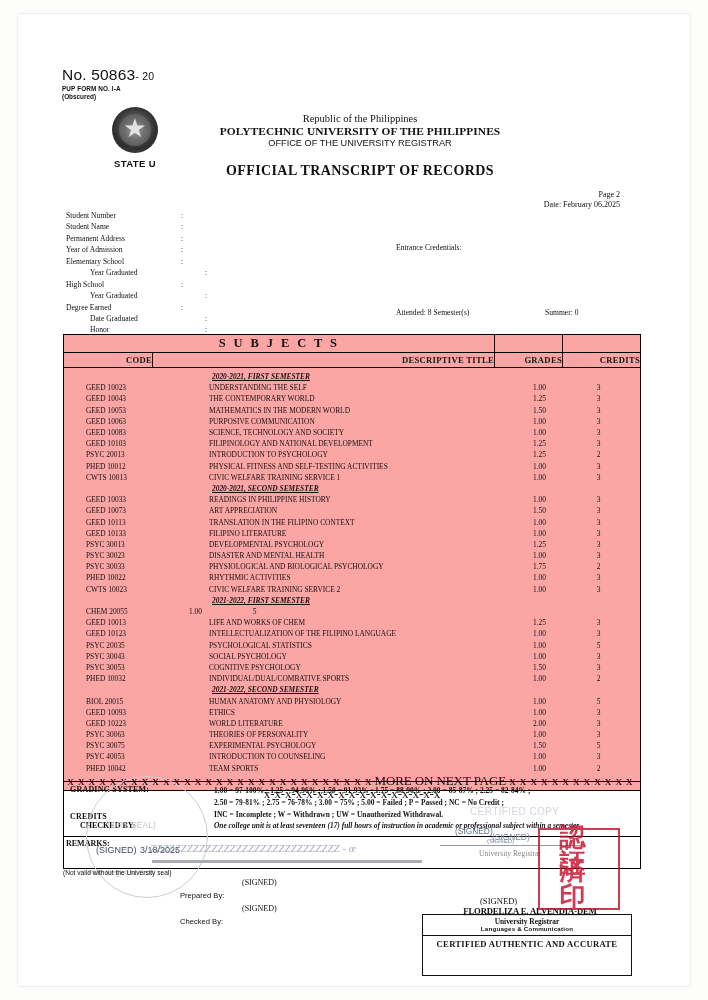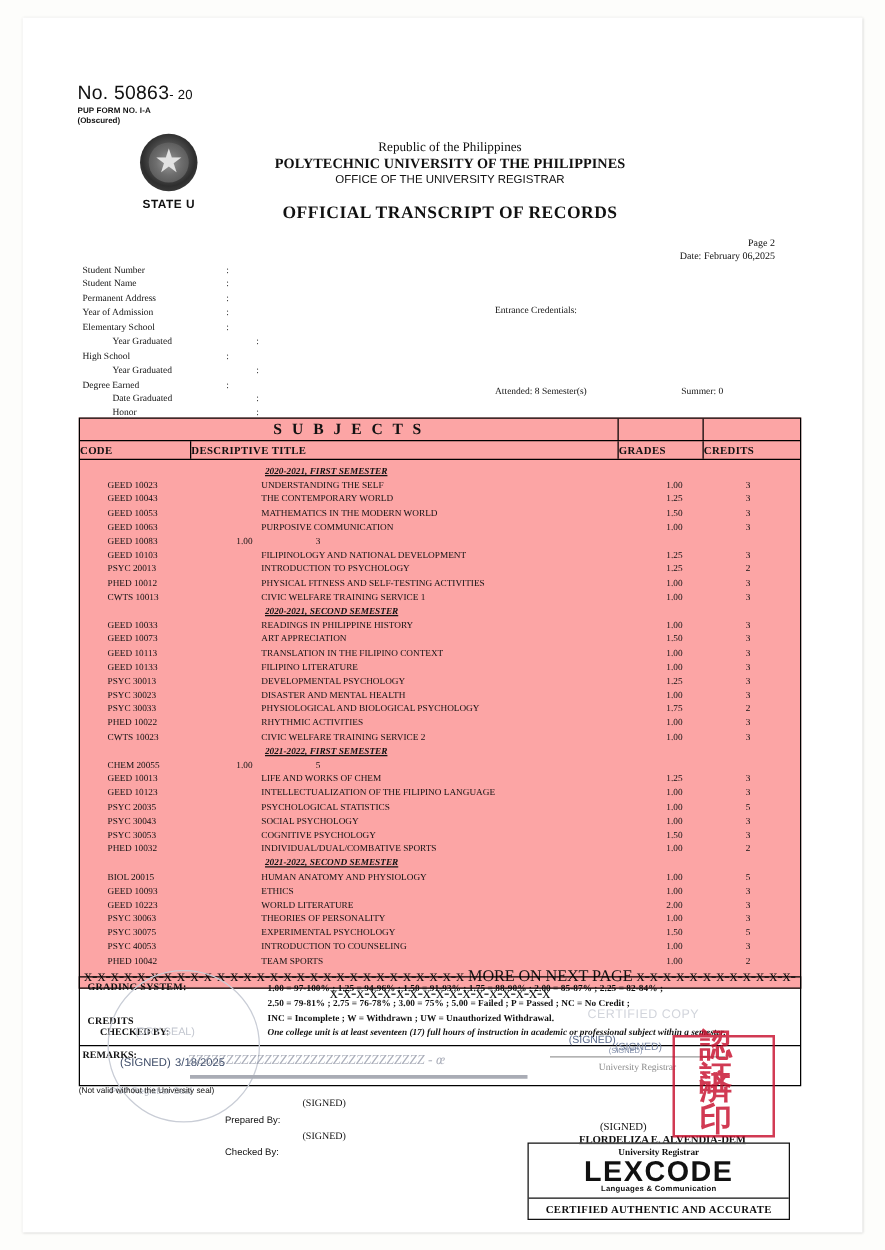--- a/index.html
+++ b/index.html
@@ -55,21 +55,21 @@
   .sum{position:absolute;left:545px;top:308px;font-size:7.6px;color:#111;}
   
   .tbl{position:absolute;left:63px;top:334px;width:578px;border:1px solid #000;
        box-sizing:border-box;background:#fca5a5;}
   .tbl .sub-hd{display:flex;border-bottom:1px solid #000;height:17px;}
   .tbl .sub-hd .big{flex:1;text-align:center;font-size:12.5px;font-weight:bold;
       letter-spacing:2.4px;line-height:17px;color:#111;border-right:1px solid #000;}
   .tbl .sub-hd .b2{width:67px;border-right:1px solid #000;}
   .tbl .sub-hd .b3{width:77px;}
   .tbl .col-hd{display:flex;border-bottom:1px solid #000;height:14px;}
-  .tbl .col-hd div{font-size:8.6px;font-weight:bold;text-align:left;
+  .tbl .col-hd div{font-size:8.6px;font-weight:bold;text-align:right;
       line-height:14px;color:#111;letter-spacing:.3px;}
   .c-code{width:88px;border-right:1px solid #000;}
   .c-desc{flex:1;border-right:1px solid #000;}
   .c-grade{width:67px;border-right:1px solid #000;}
   .c-cred{width:77px;}
   .body{padding-top:3px;padding-bottom:3px;}
   .semhd{font-size:7.4px;font-weight:bold;font-style:italic;text-decoration:underline;
       color:#111;padding-left:148px;height:11.2px;line-height:11.2px;}
   .crow{display:flex;height:11.2px;align-items:center;font-size:7.4px;color:#111;}
   .crow .code{width:88px;padding-left:22px;box-sizing:border-box;}
@@ -267,20 +267,21 @@
           <div class="cred">3</div>
         </div>
         <div class="crow">
           <div class="code">GEED 10063</div>
           <div class="desc">PURPOSIVE COMMUNICATION</div>
           <div class="grade">1.00</div>
           <div class="cred">3</div>
         </div>
         <div class="crow">
           <div class="code">GEED 10083</div>
+          <div class="desc">SCIENCE, TECHNOLOGY AND SOCIETY</div>
           <div class="grade">1.00</div>
           <div class="cred">3</div>
         </div>
         <div class="crow">
           <div class="code">GEED 10103</div>
           <div class="desc">FILIPINOLOGY AND NATIONAL DEVELOPMENT</div>
           <div class="grade">1.25</div>
           <div class="cred">3</div>
         </div>
         <div class="crow">
@@ -486,21 +487,20 @@
     <div class="s-lab">Prepared By:</div>
     <div class="s-signed">(SIGNED)</div>
     <div class="s-lab">Checked By:</div>
   </div>
 
   <div class="rn-signed">(SIGNED)</div>
   <div class="rn-name">FLORDELIZA E. ALVENDIA-DEM</div>
 
   <div class="lex">
     <div class="lx-reg">University Registrar</div>
-    <div class="lx-big">LEXCODE</div>
     <div class="lx-sub">Languages &amp; Communication</div>
     <div class="lx-cert">CERTIFIED AUTHENTIC AND ACCURATE</div>
   </div>
 
   <div class="chop">
     <span class="r1">認証</span>
     <span class="r2">済印</span>
   </div>
 </div>
 

